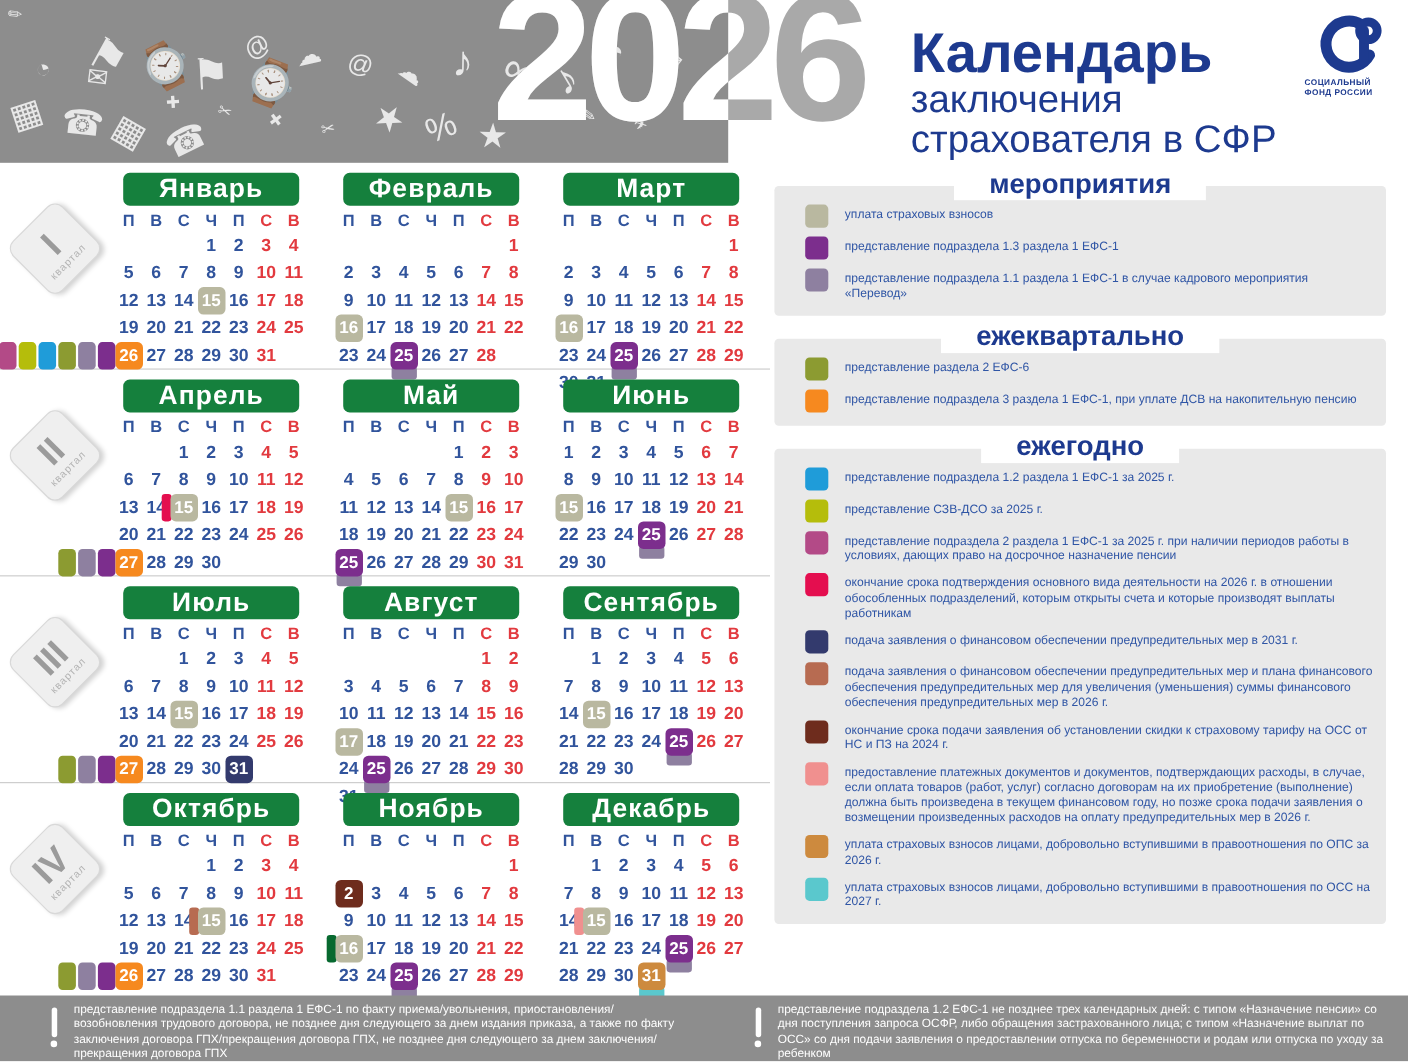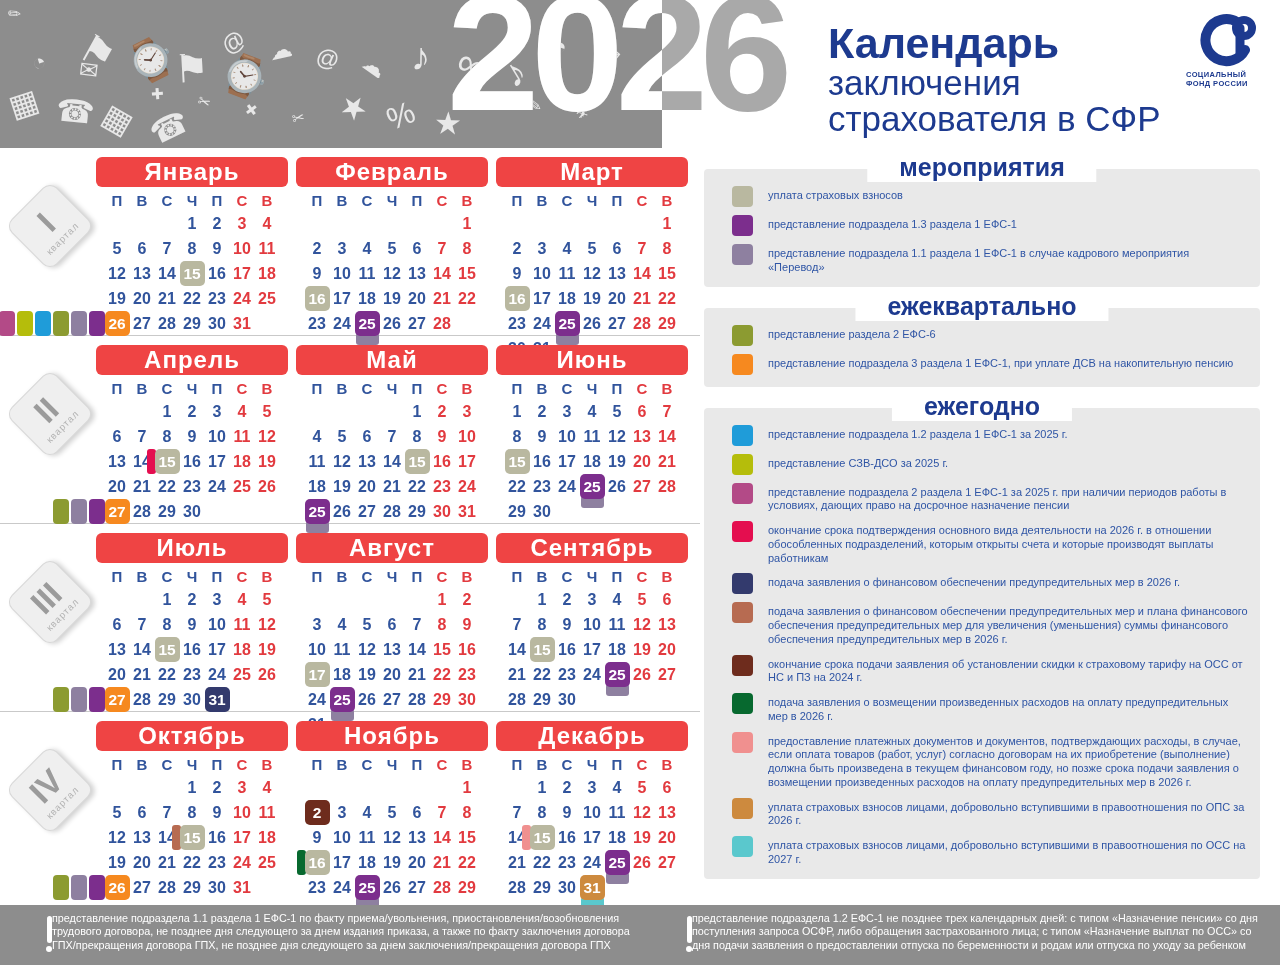--- a/index.html
+++ b/index.html
@@ -6,38 +6,38 @@
   .page{position:relative;width:1280px;height:965px;overflow:hidden;background:#fff;
         font-family:"Liberation Sans","DejaVu Sans",sans-serif;}
   
   .header{position:absolute;left:0;top:0;width:1280px;height:148px;}
   .band{position:absolute;left:0;top:0;width:662px;height:148px;background:#8d8d8d;overflow:hidden;}
   .doodle{position:absolute;color:#fff;opacity:.8;line-height:1;user-select:none;}
   .year,.year-white{position:absolute;left:447px;top:-30px;font-size:166px;font-weight:700;
         letter-spacing:-8px;color:#a9a9a9;line-height:1;white-space:nowrap;}
   .year-white{color:#ffffff;clip-path:inset(0 calc(100% - 215px) 0 0);}
   .titleblock{position:absolute;left:828px;top:22px;color:#1d3a8f;}
-  .t1{font-size:43px;font-weight:700;line-height:1.0;}
+  .t1{font-size:51px;font-weight:700;line-height:1.0;}
   .t2{font-size:35px;font-weight:400;line-height:1.04;}
   .logo{position:absolute;left:1186px;top:12px;width:84px;text-align:left;color:#1d3a8f;}
   .logo svg{display:block;margin:0 auto;}
   .logo-text{font-size:7.5px;font-weight:700;letter-spacing:.4px;line-height:1.25;}
   
   .content{position:absolute;left:0;top:148px;width:700px;}
   .qrow{display:flex;height:188px;border-bottom:1px solid #c9c9c9;position:relative;box-sizing:border-box;}
   .qrow:last-child{border-bottom:none;}
   .badge-wrap{width:92px;position:relative;flex:0 0 92px;}
   .badge{position:absolute;left:18px;top:46px;width:62px;height:62px;background:#efefef;
          border:1px solid #d8d8d8;border-radius:10px;transform:rotate(-45deg);
          box-shadow:2px 3px 5px rgba(0,0,0,.18);display:flex;flex-direction:column;
          align-items:center;justify-content:center;}
   .badge .num{font-size:33px;font-weight:700;color:#9b9b9b;line-height:1;}
   .badge .ql{font-size:9.5px;color:#b3b3b3;letter-spacing:1px;margin-top:1px;}
   .month{width:200px;flex:0 0 200px;padding-top:9px;position:relative;}
-  .mtitle{width:192px;margin:0 auto 3px;background:#ef4444;border-radius:6px;color:#fff;
+  .mtitle{width:160px;margin:0 auto 3px;background:#15803d;border-radius:6px;color:#fff;
           font-size:24px;font-weight:700;text-align:center;height:30px;line-height:30px;letter-spacing:1px;}
   .mgrid{display:grid;grid-template-columns:repeat(7,25px);justify-content:center;}
   .wd{height:21px;display:flex;align-items:center;justify-content:center;
       font-size:15px;font-weight:700;color:#31549c;}
   .wd.red{color:#e23a3f;}
   .cell{height:25px;position:relative;display:flex;align-items:center;justify-content:center;
         font-size:16px;font-weight:600;color:#31549c;}
   .cell.red{color:#e23a3f;}
   .box{width:25px;height:25px;border-radius:5px;color:#fff;display:flex;align-items:center;
        justify-content:center;font-size:15.5px;font-weight:700;position:relative;z-index:1;}
@@ -50,21 +50,21 @@
   .lsection{position:relative;background:#e9e9e9;border-radius:4px;margin:21px 10px 0 0;
             padding:17px 12px 4px 14px;}
   .ltitle{position:absolute;top:-16px;left:50%;transform:translateX(-50%);background:#fff;
           padding:0 32px;font-size:25px;font-weight:700;color:#1d3a8f;white-space:nowrap;}
   .litem{display:flex;gap:15px;margin:0 0 8px 14px;align-items:flex-start;}
   .lsw{flex:0 0 21px;width:21px;height:21px;border-radius:4px;}
   .ltxt{font-size:11px;color:#2f55a5;line-height:1.25;padding-top:3px;}
   
   .footer{position:absolute;left:0;top:905px;width:1280px;height:60px;background:#8d8d8d;
           display:flex;color:#fff;}
-  .fnote{display:flex;padding:7px 10px 0 46px;width:640px;box-sizing:border-box;}
+  .fnote{display:flex;gap:15px;padding:7px 10px 0 46px;width:640px;box-sizing:border-box;}
   .eicon{display:flex;flex-direction:column;align-items:center;margin-top:4px;}
   .ebar{width:5px;height:27px;background:#fff;border-radius:3px;}
   .edot{width:6px;height:6px;background:#fff;border-radius:50%;margin-top:3px;}
   .fnote-text{font-size:10.8px;line-height:1.23;}
 </style>
 </head>
 <body>
 
 <div class="page">
 
@@ -873,33 +873,29 @@
         <div class="litem">
           <div class="lsw" style="background: rgb(179, 74, 135);"></div>
           <div class="ltxt">представление подраздела 2 раздела 1 ЕФС-1 за 2025 г. при наличии периодов работы в условиях, дающих право на досрочное назначение пенсии</div>
         </div>
         <div class="litem">
           <div class="lsw" style="background: rgb(228, 14, 79);"></div>
           <div class="ltxt">окончание срока подтверждения основного вида деятельности на 2026 г. в отношении обособленных подразделений, которым открыты счета и которые производят выплаты работникам</div>
         </div>
         <div class="litem">
           <div class="lsw" style="background: rgb(51, 58, 109);"></div>
-          <div class="ltxt">подача заявления о финансовом обеспечении предупредительных мер в 2026 г.</div>
+          <div class="ltxt">подача заявления о финансовом обеспечении предупредительных мер в 2031 г.</div>
         </div>
         <div class="litem">
           <div class="lsw" style="background: rgb(183, 107, 81);"></div>
           <div class="ltxt">подача заявления о финансовом обеспечении предупредительных мер и плана финансового обеспечения предупредительных мер для увеличения (уменьшения) суммы финансового обеспечения предупредительных мер в 2026 г.</div>
         </div>
         <div class="litem">
           <div class="lsw" style="background: rgb(110, 44, 29);"></div>
           <div class="ltxt">окончание срока подачи заявления об установлении скидки к страховому тарифу на ОСС от НС и ПЗ на 2024 г.</div>
-        </div>
-        <div class="litem">
-          <div class="lsw" style="background: rgb(7, 105, 47);"></div>
-          <div class="ltxt">подача заявления о возмещении произведенных расходов на оплату предупредительных мер в 2026 г.</div>
         </div>
         <div class="litem">
           <div class="lsw" style="background: rgb(240, 144, 143);"></div>
           <div class="ltxt">предоставление платежных документов и документов, подтверждающих расходы, в случае, если оплата товаров (работ, услуг) согласно договорам на их приобретение (выполнение) должна быть произведена в текущем финансовом году, но позже срока подачи заявления о возмещении произведенных расходов на оплату предупредительных мер в 2026 г.</div>
         </div>
         <div class="litem">
           <div class="lsw" style="background: rgb(205, 138, 62);"></div>
           <div class="ltxt">уплата страховых взносов лицами, добровольно вступившими в правоотношения по ОПС за 2026 г.</div>
         </div>
         <div class="litem">

